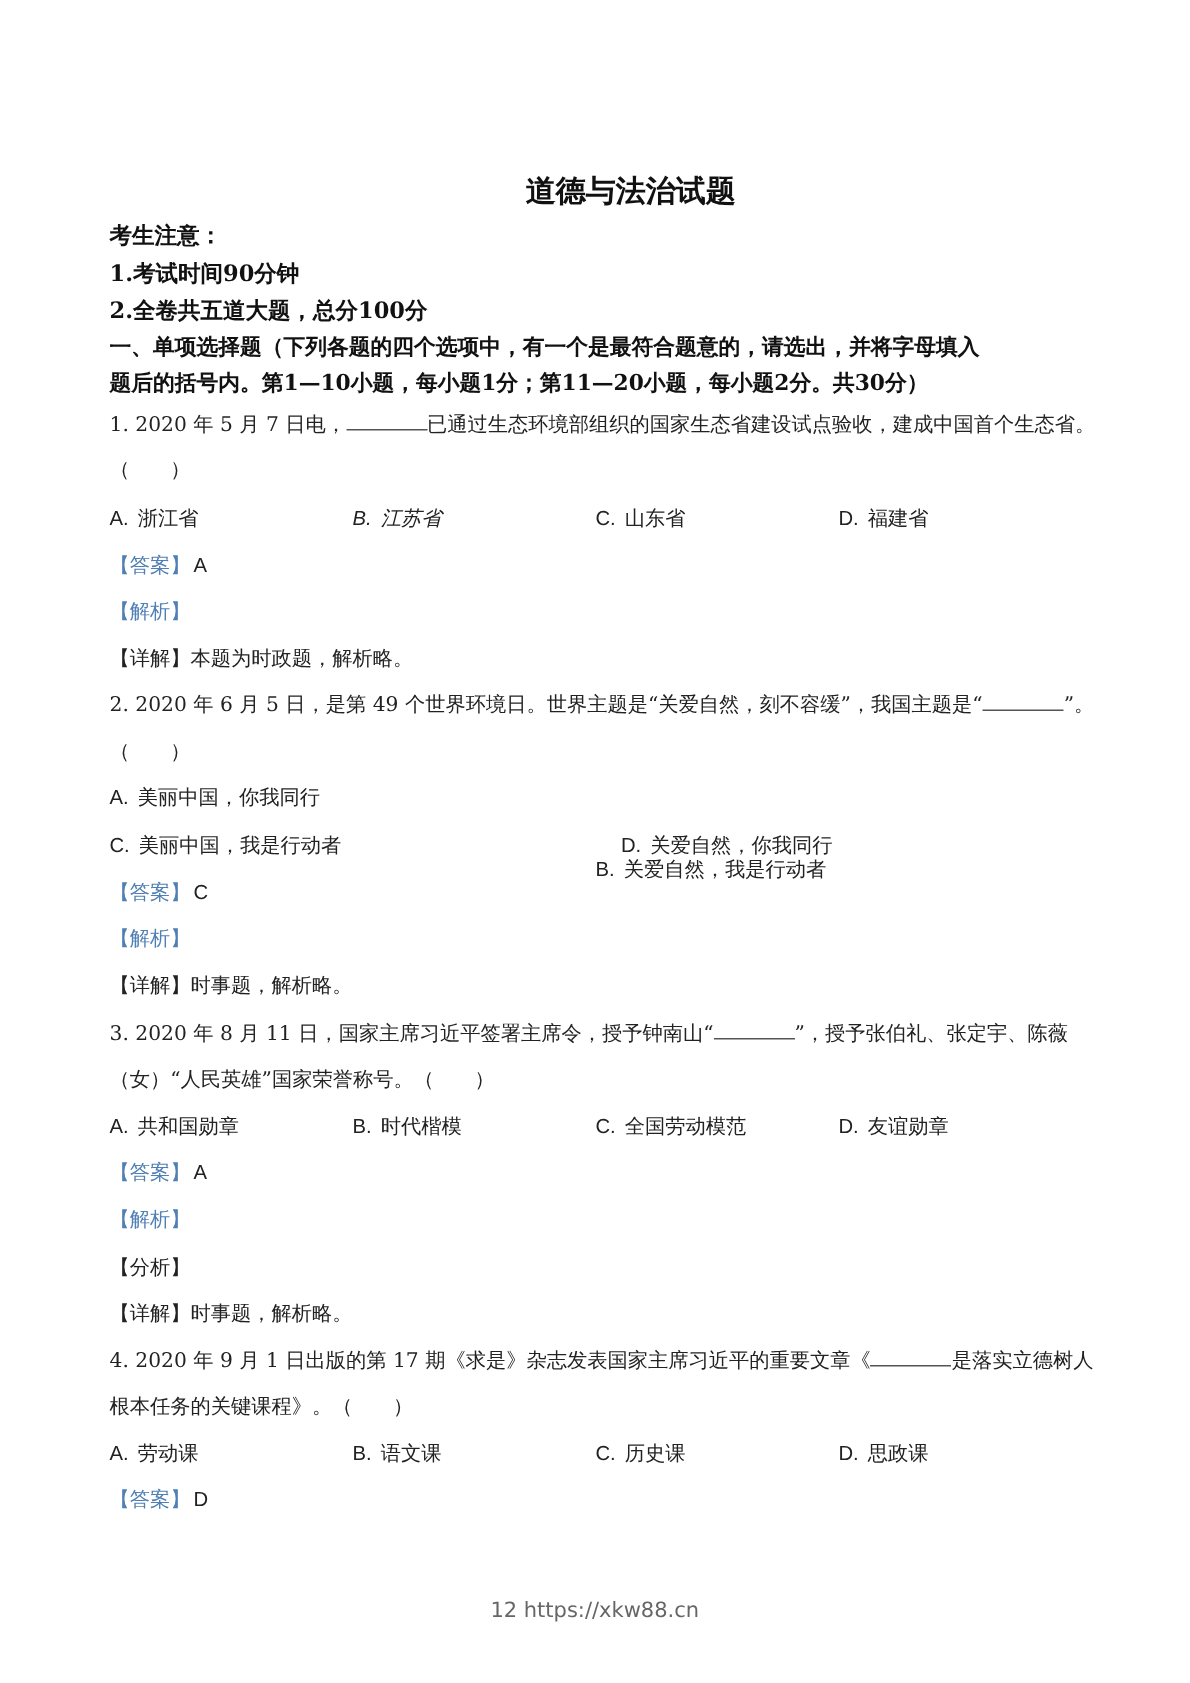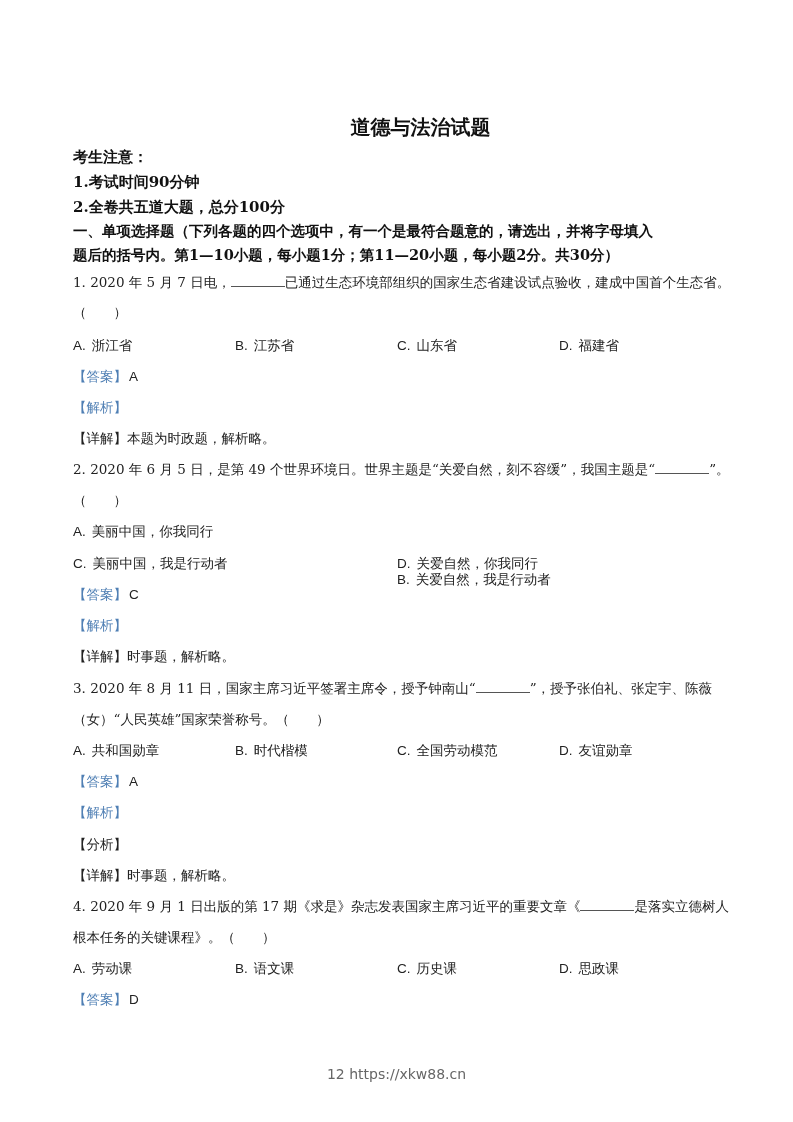--- a/index.html
+++ b/index.html
@@ -32,35 +32,35 @@
   <div class="line bold" style="top:173px;">1.考试时间90分钟</div>
   <div class="line bold" style="top:198px;">2.全卷共五道大题，总分100分</div>
   <div class="line bold" style="top:222px; font-size:14.5px;">一、单项选择题（下列各题的四个选项中，有一个是最符合题意的，请选出，并将字母填入</div>
   <div class="line bold" style="top:246px; font-size:14.5px;text-align:right;">题后的括号内。第1—10小题，每小题1分；第11—20小题，每小题2分。共30分）</div>
 
   <div class="line q" style="top:274px;">
     <span>1. 2020 年 5 月 7 日电，</span><span class="blank"></span><span>已通过生态环境部组织的国家生态省建设试点验收，建成中国首个生态省。</span>
   </div>
   <div class="line q" style="top:304px;">（　　）</div>
   <div class="opt" style="top:337px; left:73px;text-align:right;"><span class="letter">A.</span><span>浙江省</span></div>
-  <div class="opt" style="top:337px; left:235px;"><span class="letter">B.</span><span>江苏省</span></div>
+  <div class="opt" style="top:337px; left:235px;font-style:italic;"><span class="letter">B.</span><span>江苏省</span></div>
   <div class="opt" style="top:337px; left:397px;"><span class="letter">C.</span><span>山东省</span></div>
   <div class="opt" style="top:337px; left:559px;"><span class="letter">D.</span><span>福建省</span></div>
   <div class="line q" style="top:368px;"><span class="label-blue">【答案】</span><span class="ansletter">A</span></div>
   <div class="line q label-blue" style="top:399px;">【解析】</div>
   <div class="line q" style="top:430px;"><span>【详解】</span><span>本题为时政题，解析略。</span></div>
 
   <div class="line q" style="top:461px;">
     <span>2. 2020 年 6 月 5 日，是第 49 个世界环境日。世界主题是“关爱自然，刻不容缓”，我国主题是“</span><span class="blank"></span><span>”。</span>
   </div>
   <div class="line q" style="top:492px;">（　　）</div>
   <div class="opt" style="top:523px; left:73px;"><span class="letter">A.</span><span>美丽中国，你我同行</span></div>
   <div class="opt" style="top:523px; left:397px;margin-top:48px;"><span class="letter">B.</span><span>关爱自然，我是行动者</span></div>
   <div class="opt" style="top:555px; left:73px;"><span class="letter">C.</span><span>美丽中国，我是行动者</span></div>
-  <div class="opt" style="top:555px; left:397px;"><span class="letter">D.</span><span>关爱自然，你我同行</span></div>
+  <div class="opt" style="top:555px; left:414px;"><span class="letter">D.</span><span>关爱自然，你我同行</span></div>
   <div class="line q" style="top:586px;"><span class="label-blue">【答案】</span><span class="ansletter">C</span></div>
   <div class="line q label-blue" style="top:617px;">【解析】</div>
   <div class="line q" style="top:648px;"><span>【详解】</span><span>时事题，解析略。</span></div>
 
   <div class="line q" style="top:680px;">
     <span>3. 2020 年 8 月 11 日，国家主席习近平签署主席令，授予钟南山“</span><span class="blank"></span><span>”，授予张伯礼、张定宇、陈薇</span>
   </div>
   <div class="line q" style="top:711px;">（女）“人民英雄”国家荣誉称号。（　　）</div>
   <div class="opt" style="top:742px; left:73px;"><span class="letter">A.</span><span>共和国勋章</span></div>
   <div class="opt" style="top:742px; left:235px;"><span class="letter">B.</span><span>时代楷模</span></div>

